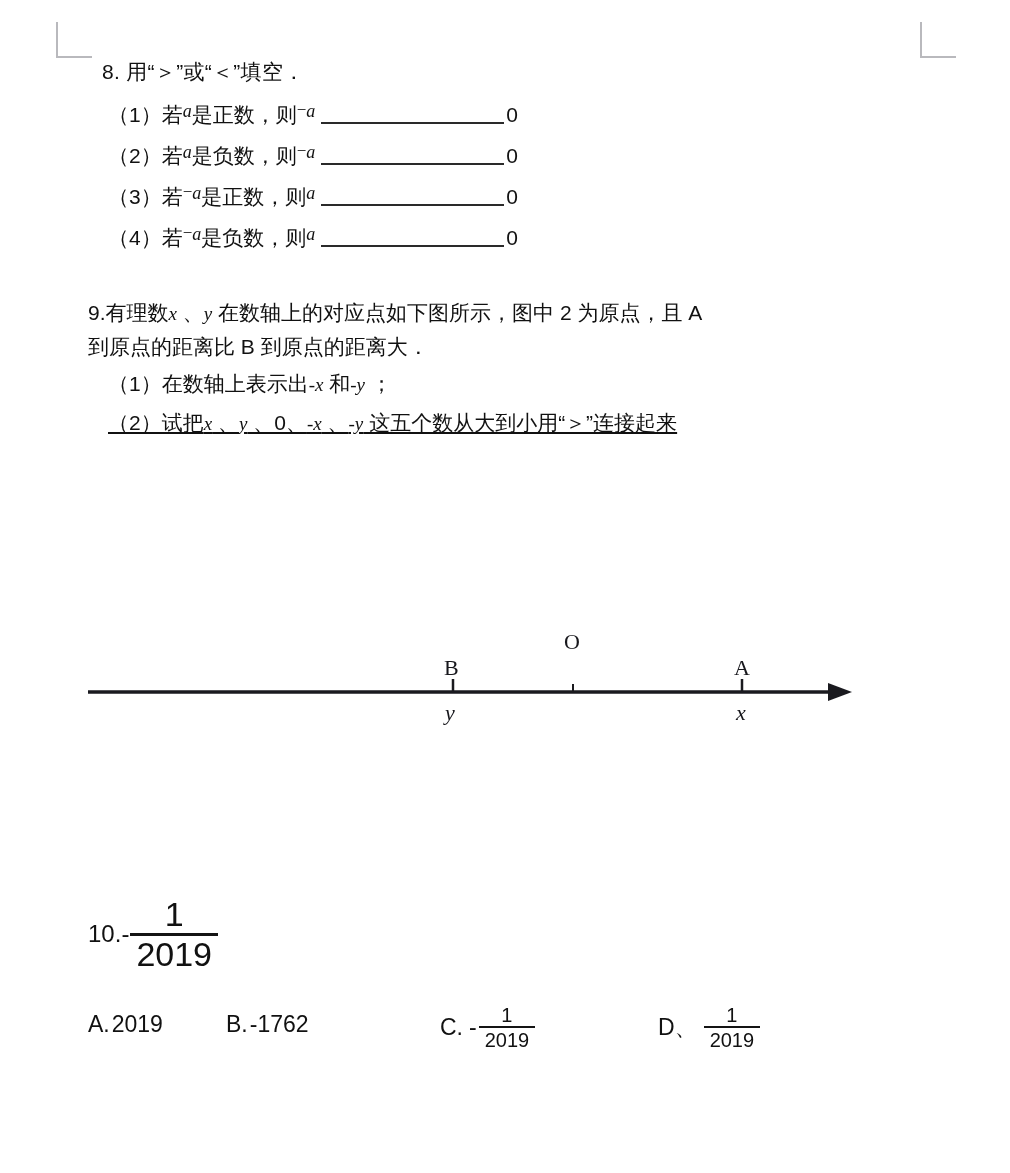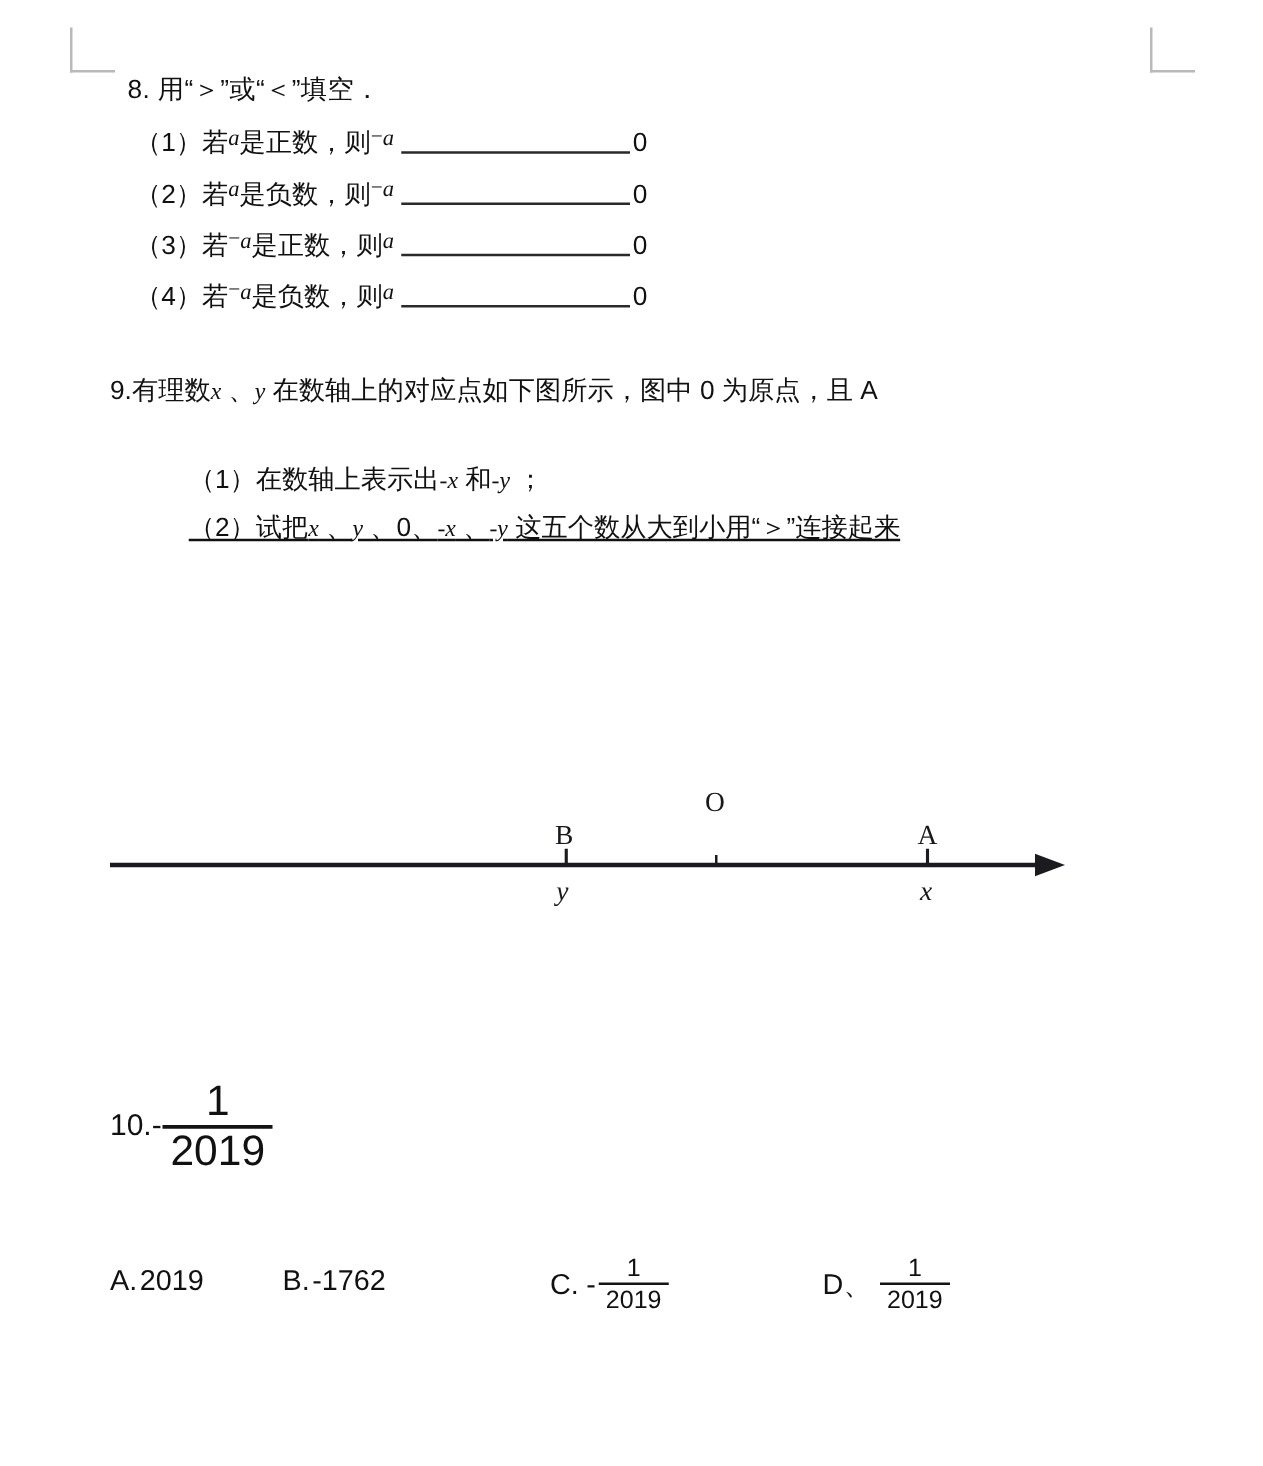--- a/index.html
+++ b/index.html
@@ -51,21 +51,20 @@
     line-height: 28px;
     letter-spacing: 0.3px;
     white-space: nowrap;
     margin-left: 14px;
   }
 
   .q-line {
     font-size: 21px;
     line-height: 29px;
     white-space: nowrap;
-    margin-left: 43px;
   }
 
   
   .mvar {
     font-family: "Liberation Serif", "DejaVu Serif", serif;
     font-style: italic;
     font-size: 19px;
   }
   .mvar.sup {
     position: relative;
@@ -123,21 +122,21 @@
     color: #17171c;
   }
   .nl-label.italic {
     font-style: italic;
   }
 
   
   .q10 {
     position: absolute;
     left: 88px;
-    top: 864px;
+    top: 897px;
     font-size: 24px;
     display: flex;
     align-items: center;
     white-space: nowrap;
   }
   .frac {
     display: inline-flex;
     flex-direction: column;
     align-items: center;
     justify-content: center;
@@ -231,21 +230,22 @@
     <span class="neg-sup">−</span>
     <span class="mvar sup">a</span>
     <span class="fill-label"> 是负数，则</span>
     <span class="neg-sup"></span>
     <span class="mvar sup">a</span>
     <span class="blank-line"></span>
     <span class="zero-tail">0</span>
   </div>
 
   <div class="para" style="left:88px; top:296px; width:880px;">
-    <span>9.有理数</span><span class="mvar">x</span><span> 、</span><span class="mvar">y</span><span> 在数轴上的对应点如下图所示，图中 0 为原点，且 A</span><br>
+    <span>9.有理数</span><span class="mvar">x</span><span> 、</span><span class="mvar">y</span><span> 在数轴上的对应点如下图所示，图中 2 为原点，且 A</span><br>
+    <span>到原点的距离比 B 到原点的距离大．</span>
   </div>
 
   <div class="q-line abs" style="left:108px; top:369px;">
     <span>（1）在数轴上表示出</span><span class="mvar">-x</span><span> 和</span><span class="mvar">-y</span><span> ；</span>
   </div>
 
   <div class="q-line abs" style="left:108px; top:408px;text-decoration:underline;">
     <span>（2）试把</span><span class="mvar">x</span><span> 、</span><span class="mvar">y</span><span> 、0、</span><span class="mvar">-x</span><span> 、</span><span class="mvar">-y</span><span> 这五个数从大到小用“＞”连接起来</span>
   </div>
 

